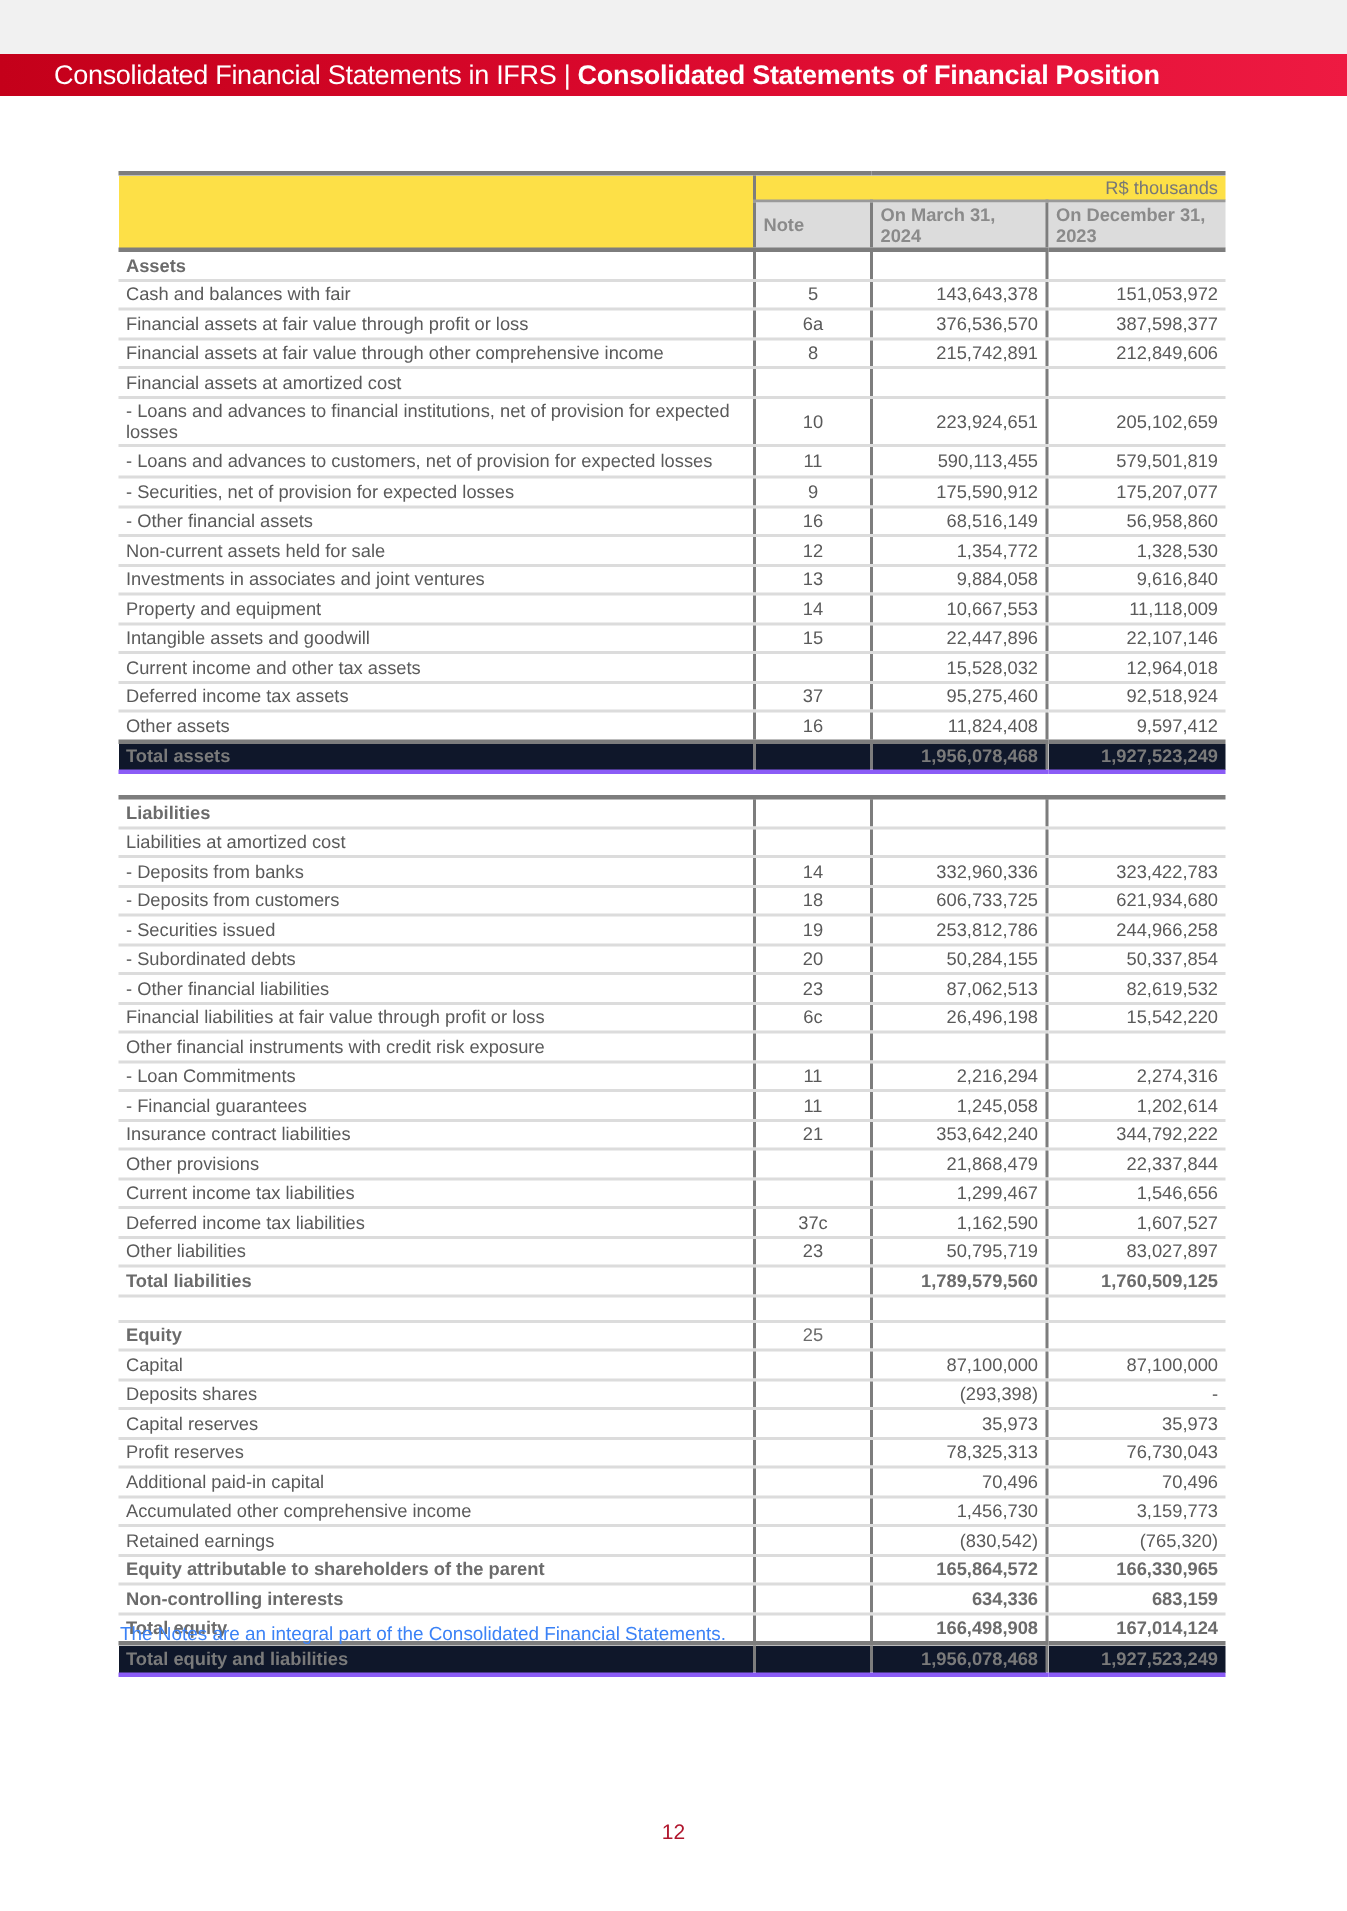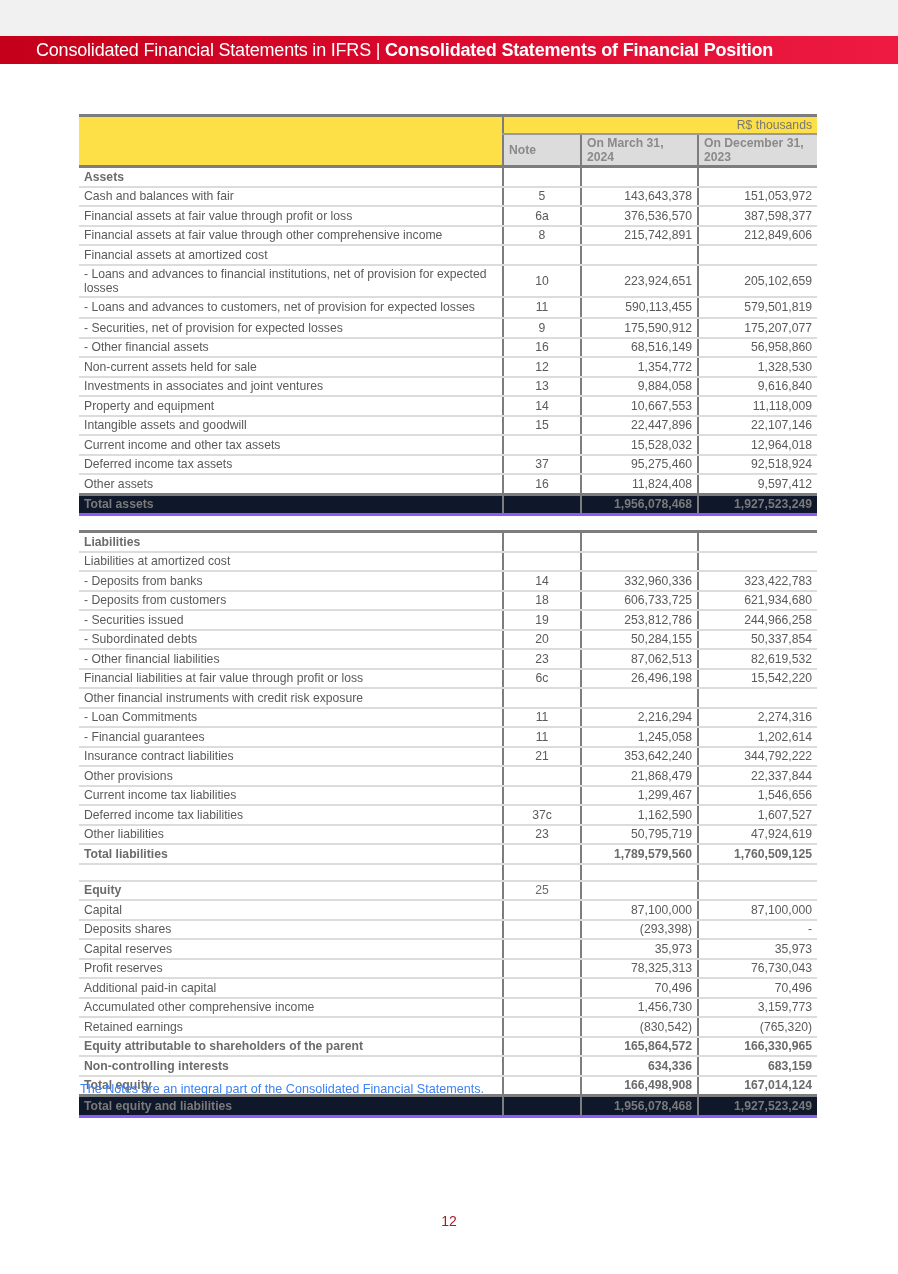--- a/index.html
+++ b/index.html
@@ -269,21 +269,21 @@
         <tr class="row">
           <td>Deferred income tax liabilities</td>
           <td class="vl ctr">37c</td>
           <td class="vl num">1,162,590</td>
           <td class="vl num">1,607,527</td>
         </tr>
         <tr class="row">
           <td>Other liabilities</td>
           <td class="vl ctr">23</td>
           <td class="vl num">50,795,719</td>
-          <td class="vl num">47,924,619</td>
+          <td class="vl num">83,027,897</td>
         </tr>
         <tr class="row bold">
           <td>Total liabilities</td>
           <td class="vl ctr"></td>
           <td class="vl num">1,789,579,560</td>
           <td class="vl num">1,760,509,125</td>
         </tr>
       </tbody>
     <tbody id="equity-body">
         <tr class="spacer2">

